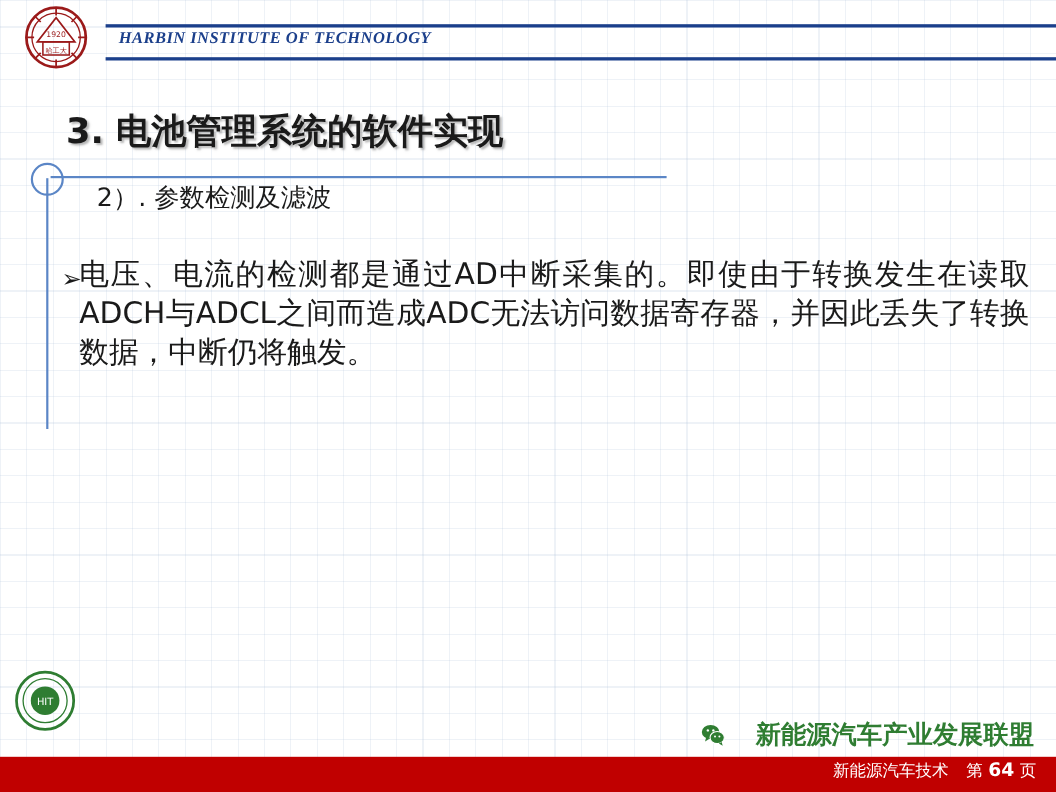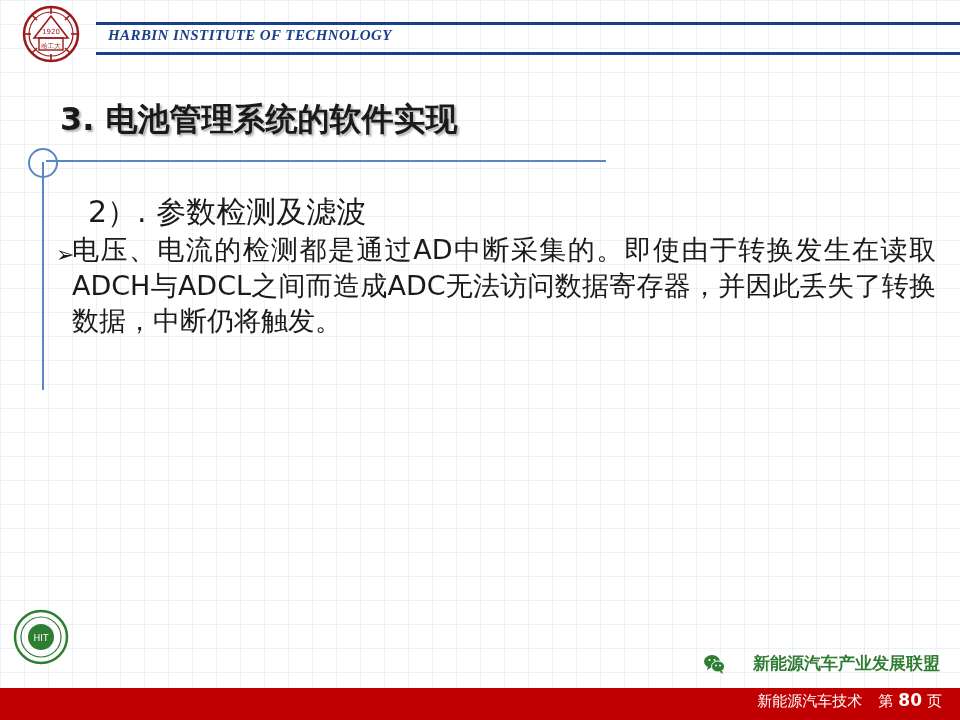--- a/index.html
+++ b/index.html
@@ -92,23 +92,23 @@
     font-weight: bold;
     font-size: 32px;
     color: #1a1a1a;
     text-shadow: 2px 2px 2px rgba(120,120,120,0.55);
     white-space: nowrap;
     margin-left: 16px;
   }
 
   .subtitle {
     position: absolute;
-    left: 88px; top: 192px;
-    font-family: "DejaVu Sans", sans-serif;
-    font-size: 30px;
+    left: 88px; top: 164px;
+    font-family: "DejaVu Sans", sans-serif;
+    font-size: 23px;
     color: #1a1a1a;
     white-space: nowrap;
   }
 
   
   .bullet-block {
     position: absolute;
     left: 56px; top: 232px;
     width: 880px;
   }
@@ -140,21 +140,21 @@
     top: 652px;
     display: flex;
     align-items: center;
     gap: 8px;
   }
   .wechat-icon {
     width: 22px; height: 22px;
   }
   .footer-wechat-text {
     font-family: "DejaVu Sans", sans-serif;
-    font-size: 17px;
+    font-size: 23px;
     font-weight: bold;
     color: #2f7d32;
     white-space: nowrap;
     margin-left: 20px;
   }
   .footer-bar {
     position: absolute;
     left: 0; bottom: 0;
     width: 960px; height: 32px;
     background: #c00000;
@@ -240,19 +240,19 @@
       <circle cx="17" cy="12.5" r="0.9" fill="#ffffff"></circle>
     </svg>
     <span class="footer-wechat-text">新能源汽车产业发展联盟</span>
   </div>
 
   <div class="footer-bar">
     <div class="footer-bar-inner">
       <span>新能源汽车技术</span>
       <span class="footer-page">
         <span>第</span>
-        <span class="footer-page-num">80</span>
+        <span class="footer-page-num">64</span>
         <span>页</span>
       </span>
     </div>
   </div>
 
 </div>
 
 </body></html>

